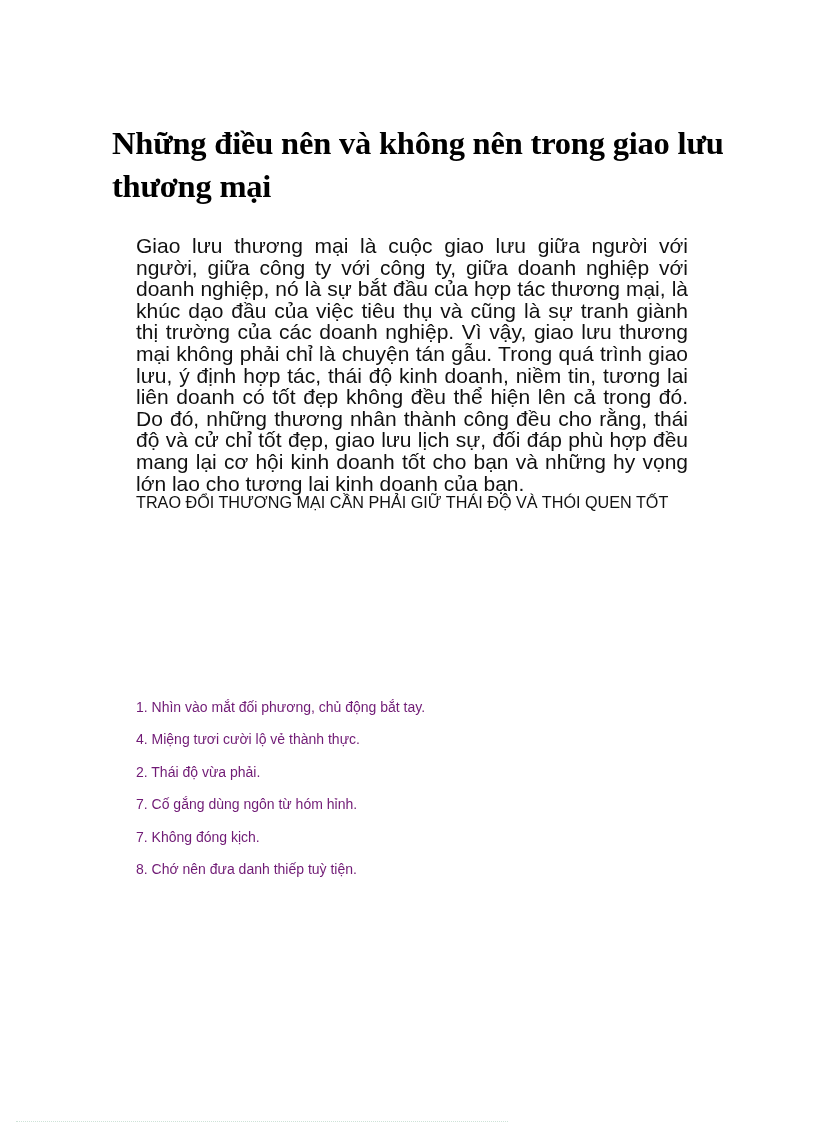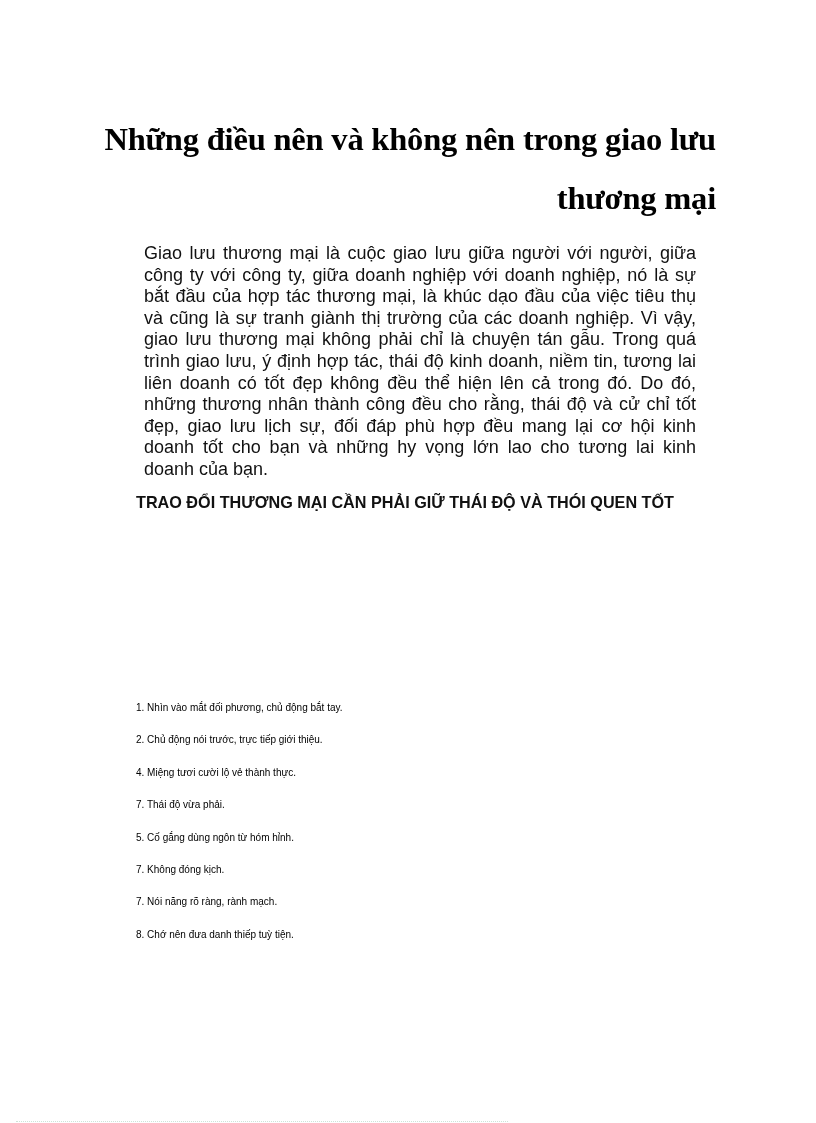--- a/index.html
+++ b/index.html
@@ -18,50 +18,50 @@
       position: absolute;
       left: 0; top: 0;
       width: 816px;
       height: 1123px;
     }
     .title {
       position: absolute;
       left: 100px;
       top: 110px;
       width: 616px;
-      text-align: right;
+      text-align: left;
       font-family: "Liberation Serif", serif;
       font-weight: bold;
       font-size: 32.5px;
-      line-height: 59px;
-      margin: 0;
+      line-height: 43px;
+      margin: 12px;
       letter-spacing: -0.2px;
     }
     .body-text {
       font-family: "Liberation Sans", sans-serif;
-      font-size: 18px;
+      font-size: 21px;
       line-height: 21.6px;
       text-align: justify;
       text-align-last: left;
-      margin: 8px;
+      margin: 0;
       color: #111111;
     }
     .intro {
       position: absolute;
       left: 136px;
       top: 235px;
       width: 552px;
     }
     .heading {
       position: absolute;
       left: 136px;
       top: 491px;
       width: 552px;
       font-family: "Liberation Sans", sans-serif;
-      font-weight: bold;
+      font-weight: normal;
       font-size: 16.2px;
       line-height: 22px;
       text-align: justify;
       text-align-last: left;
       margin: 0;
       color: #111111;
     }
     .para2 {
       position: absolute;
       left: 136px;
@@ -70,22 +70,22 @@
     }
     .list {
       position: absolute;
       left: 136px;
       top: 697px;
       width: 552px;
       margin: 0;
       padding: 0;
       list-style: none;
       font-family: "Liberation Sans", sans-serif;
-      font-size: 10px;
-      color: #000000;
+      font-size: 14px;
+      color: #701a75;
     }
     .list li {
       height: 32.4px;
       line-height: 21px;
     }
     .footer-rule {
       position: absolute;
       left: 16px;
       top: 1121px;
       width: 492px;
@@ -98,23 +98,21 @@
 <div class="page">
   <h1 class="title">Những điều nên và không nên trong giao lưu thương mại</h1>
 
   <p class="body-text intro">Giao lưu thương mại là cuộc giao lưu giữa người với người, giữa công ty với công ty, giữa doanh nghiệp với doanh nghiệp, nó là sự bắt đầu của hợp tác thương mại, là khúc dạo đầu của việc tiêu thụ và cũng là sự tranh giành thị trường của các doanh nghiệp. Vì vậy, giao lưu thương mại không phải chỉ là chuyện tán gẫu. Trong quá trình giao lưu, ý định hợp tác, thái độ kinh doanh, niềm tin, tương lai liên doanh có tốt đẹp không đều thể hiện lên cả trong đó. Do đó, những thương nhân thành công đều cho rằng, thái độ và cử chỉ tốt đẹp, giao lưu lịch sự, đối đáp phù hợp đều mang lại cơ hội kinh doanh tốt cho bạn và những hy vọng lớn lao cho tương lai kinh doanh của bạn.</p>
 
   <h2 class="heading">TRAO ĐỔI THƯƠNG MẠI CẦN PHẢI GIỮ THÁI ĐỘ VÀ THÓI QUEN TỐT</h2>
 
 
   <ul class="list">
     <li>1. Nhìn vào mắt đối phương, chủ động bắt tay.</li>
-    <li>2. Chủ động nói trước, trực tiếp giới thiệu.</li>
     <li>4. Miệng tươi cười lộ vẻ thành thực.</li>
-    <li>7. Thái độ vừa phải.</li>
-    <li>5. Cố gắng dùng ngôn từ hóm hỉnh.</li>
+    <li>2. Thái độ vừa phải.</li>
+    <li>7. Cố gắng dùng ngôn từ hóm hỉnh.</li>
     <li>7. Không đóng kịch.</li>
-    <li>7. Nói năng rõ ràng, rành mạch.</li>
     <li>8. Chớ nên đưa danh thiếp tuỳ tiện.</li>
   </ul>
 
   <div class="footer-rule"></div>
 </div>
 
 </body></html>

